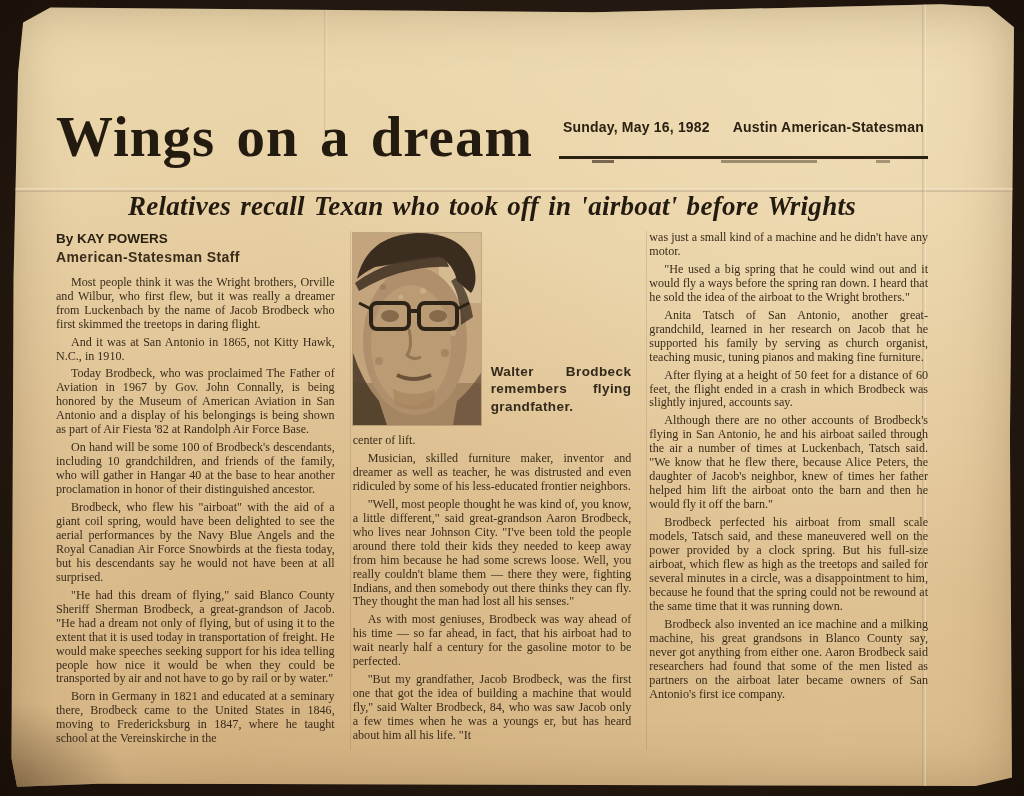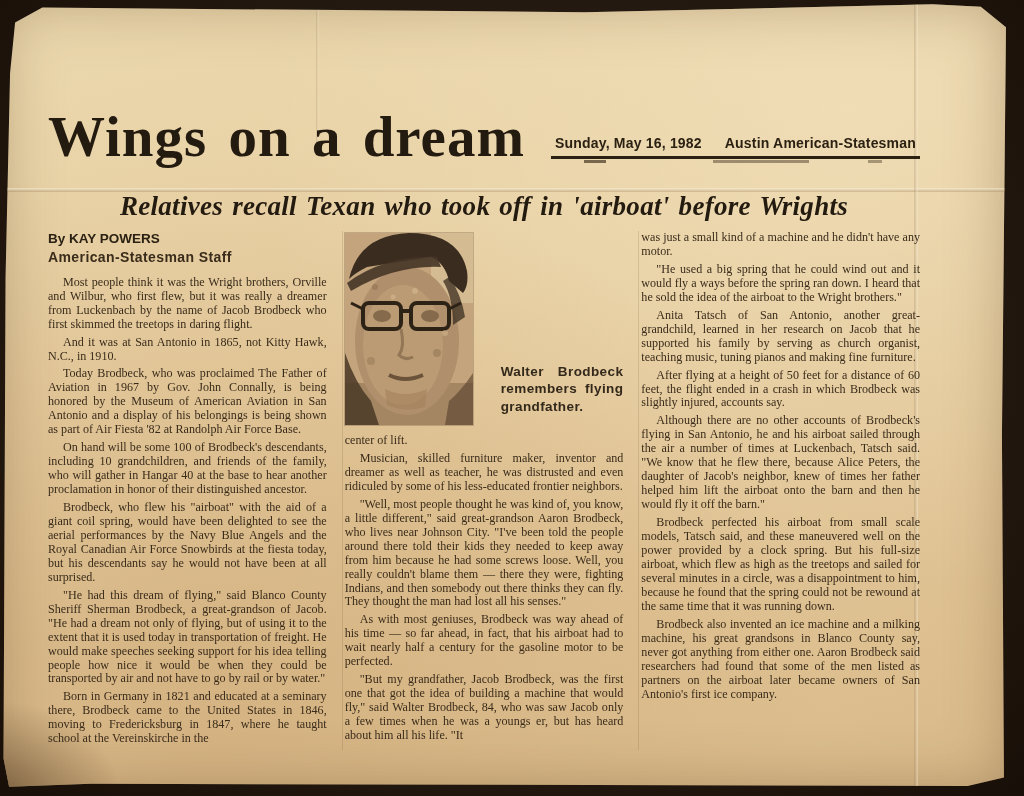--- a/index.html
+++ b/index.html
@@ -5,21 +5,21 @@
   html,body{margin:0;padding:0;}
   body{
     width:1024px;height:796px;overflow:hidden;position:relative;
     background:#1c130b;
     font-family:"Liberation Serif", serif;
   }
   .stage{position:absolute;inset:0;
     background:radial-gradient(ellipse at 50% 45%, #2b1e13 0%, #241910 60%, #180f08 100%);
   }
   .paper{
-    position:absolute;left:0;top:2px;width:1008px;height:788px;
+    position:absolute;left:8px;top:2px;width:1008px;height:788px;
     background:
       radial-gradient(ellipse at 20% 85%, rgba(180,130,75,0.25), rgba(0,0,0,0) 55%),
       radial-gradient(ellipse at 85% 15%, rgba(255,245,215,0.35), rgba(0,0,0,0) 50%),
       linear-gradient(165deg,#ecd9af 0%, #e6cda0 40%, #dfc293 75%, #d9ba8a 100%);
     clip-path:polygon(1.5% 2.6%, 4.2% 0.7%, 58% 1.3%, 92.5% 0.3%, 97.3% 0.6%, 99.8% 3.2%, 99.4% 55%, 99.6% 98.4%, 96% 99.5%, 9% 99.2%, 0.9% 99.6%, 0.35% 96%, 0.55% 35%, 1.0% 9%);
     box-shadow:inset 0 0 60px rgba(90,60,30,0.35);
   }
   .crease-h{position:absolute;left:0;right:0;top:186px;height:4px;pointer-events:none;
     background:linear-gradient(to bottom, rgba(255,248,225,0.55), rgba(125,92,55,0.28));}
   .crease-v-right{position:absolute;top:0;bottom:0;left:914px;width:4px;pointer-events:none;
@@ -35,21 +35,21 @@
   .masthead{display:flex;align-items:flex-end;}
   .headline{
     font-family:"Liberation Serif", serif;font-weight:700;
     font-size:57px;line-height:1;letter-spacing:1px;color:#241b10;margin:0;
     word-spacing:6px;
   }
   .mast-right{
     margin-left:26px;flex:1;position:relative;
     border-bottom:3px solid #2b2113;
     display:flex;justify-content:space-between;align-items:flex-end;
-    padding:0 4px 5px 4px;margin-bottom:6px;
+    padding:0 4px 21px 4px;margin-bottom:6px;
     font-family:"Liberation Sans", sans-serif;font-weight:bold;
     font-size:14px;color:#2b2113;letter-spacing:0.2px;white-space:nowrap;
   }
   .mast-dash{position:absolute;height:3px;background:#3a2c1a;opacity:0.65;top:100%;margin-top:4px;}
   .mast-dash.d1{left:9%;width:22px;}
   .mast-dash.d2{left:44%;width:96px;opacity:0.45;}
   .mast-dash.d3{left:86%;width:14px;opacity:0.4;}
 
   .subhead{
     font-family:"Liberation Serif", serif;font-style:italic;font-weight:700;
@@ -64,21 +64,21 @@
   }
   .col{flex:1;min-width:0;position:relative;}
   .col + .col{border-left:1px solid rgba(95,72,45,0.16);padding-left:2px;}
   .col p{margin:0 0 4px 0;}
   .col p.indent{text-indent:15px;}
   .col p.noindent{text-indent:0;}
 
   .byline-author{font-family:"Liberation Sans", sans-serif;font-weight:bold;font-size:13.5px;color:#2b2113;}
   .byline-org{font-family:Liberation Sans, sans-serif;font-weight:bold;font-size:14px;letter-spacing:0.4px;color:#3a2c1a;margin:2px 0 11px 0;}
 
-  .photo-row{display:flex;gap:28px;margin:2px 0 9px 0;}
+  .photo-row{display:flex;gap:10px;margin:2px 0 9px 0;}
   .photo{width:128px;height:192px;flex:none;background:#c2a781;box-shadow:0 0 0 1px rgba(70,50,30,0.25);}
   .photo svg{display:block;width:100%;height:100%;}
   .caption{
     align-self:flex-end;flex:1;
     font-family:"Liberation Sans", sans-serif;font-weight:bold;
     font-size:13.5px;line-height:1.28;letter-spacing:0.4px;color:#33291b;
     padding-bottom:10px;
   }
 </style>
 </head>

